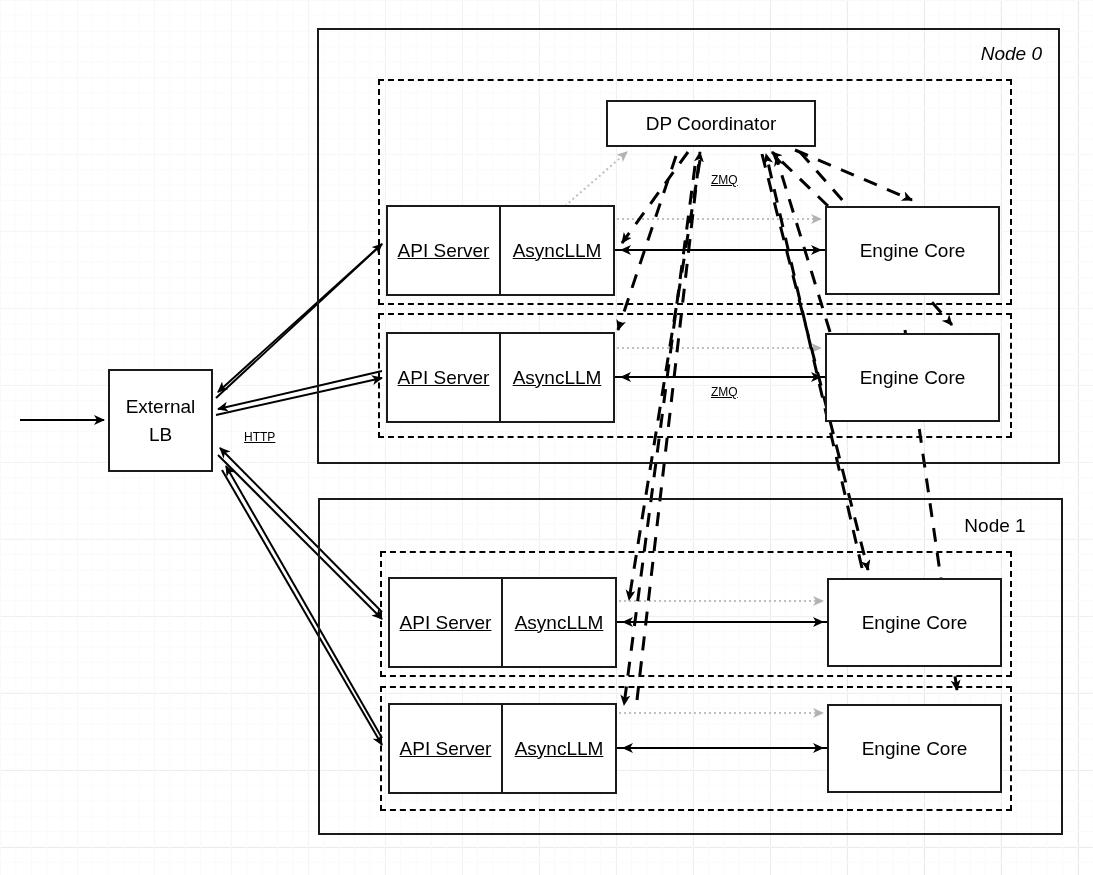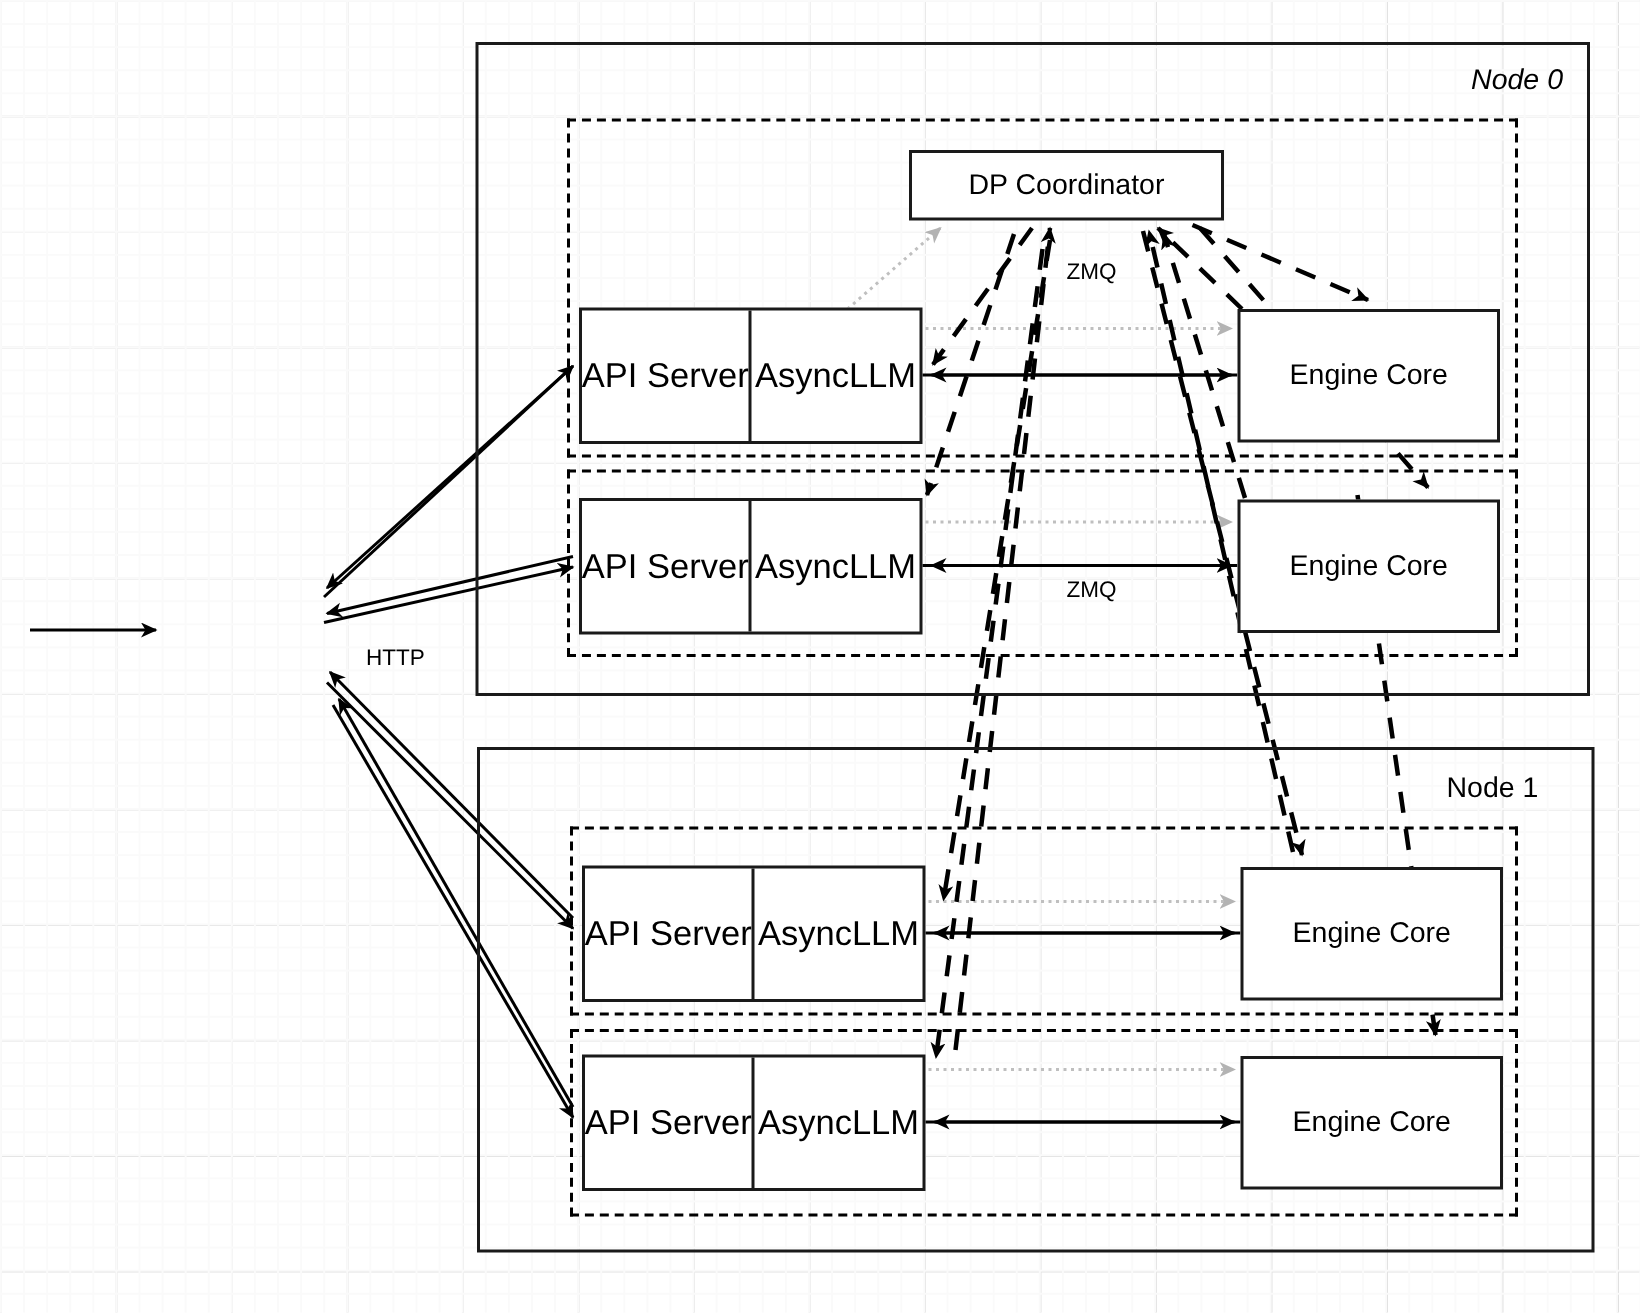--- a/index.html
+++ b/index.html
@@ -58,34 +58,36 @@
     color:#000;
   }
   .split-box{
     display:flex;
     padding:0;
   }
   .split-cell{
     display:flex;
     align-items:center;
     justify-content:center;
-    font-size:23px;
+    font-size:19px;
     color:#000;
     box-sizing:border-box;
     white-space:nowrap;
+    text-decoration:underline;
   }
   .split-cell.left{
     border-right:2px solid #1a1a1a;
   }
   .edge-label{
     position:absolute;
-    font-size:15px;
+    font-size:12px;
     color:#000;
     background:transparent;
     white-space:nowrap;
+    text-decoration:underline;
   }
 </style>
 </head>
 <body>
 
 <div id="canvas">
 
   <svg id="edges" viewBox="0 0 1093 875" xmlns="http://www.w3.org/2000/svg">
     <defs>
       <marker id="ah" markerWidth="12" markerHeight="12" refX="10" refY="5" orient="auto" markerUnits="userSpaceOnUse">
@@ -220,15 +222,19 @@
       <span>API Server</span>
     </div>
     <div class="split-cell" style="width:112px;height:100%;">
       <span>AsyncLLM</span>
     </div>
   </div>
   <div class="box" style="left:827px;top:704px;width:175px;height:89px;">
     <span>Engine Core</span>
   </div>
 
+  <div class="box" style="left:108px;top:369px;width:105px;height:103px;flex-direction:column;line-height:1.45;">
+    <span>External</span>
+    <span>LB</span>
+  </div>
   <div class="edge-label" style="left:244px;top:430px;">HTTP</div>
 
 </div>
 
 </body></html>

